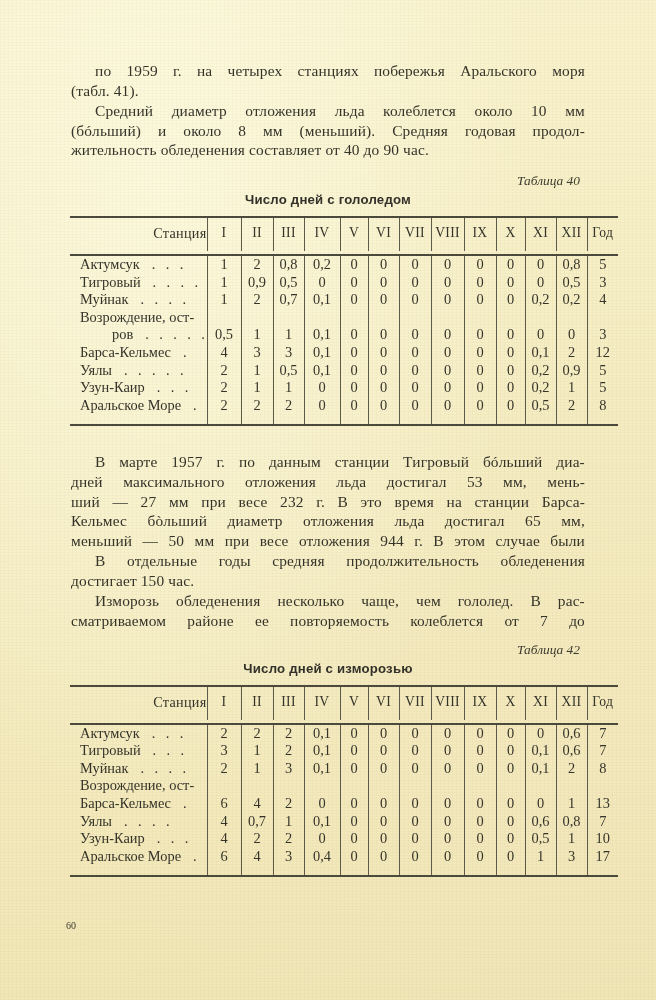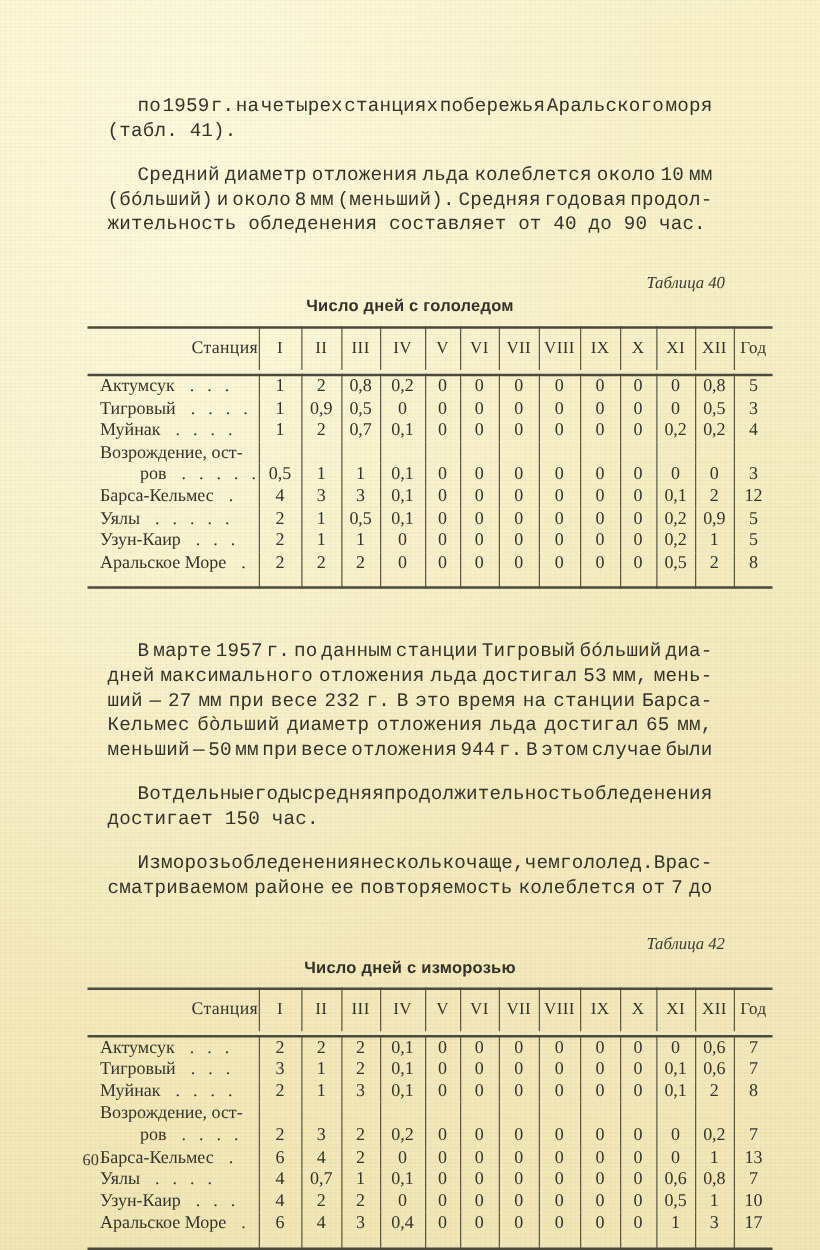--- a/index.html
+++ b/index.html
@@ -31,21 +31,21 @@
       repeating-linear-gradient(90deg, rgba(120,110,70,0.03) 0px, rgba(120,110,70,0.03) 1px, rgba(0,0,0,0) 1px, rgba(0,0,0,0) 4px);
     mix-blend-mode: multiply;
     opacity: 0.85;
   }
   .content {
     position: absolute;
     left: 70px;
     top: 60px;
     width: 516px;
   }
-  .blocklines { margin: 16px; font-family: Liberation Mono, monospace; }
+  .blocklines { margin: 1px; }
   .blocklines .ln {
     font-size: 15.4px;
     line-height: 19.6px;
     white-space: nowrap;
     color: #35342a;
     letter-spacing: 0.15px;
   }
   .blocklines .ln.just {
     display: flex;
     justify-content: space-between;
@@ -132,21 +132,21 @@
   .nm .lbl { }
   .nm .dots {
     letter-spacing: 3.4px;
     padding-left: 5px;
   }
   .nm.cont { padding-left: 32px; }
   .pageno {
     position: absolute;
     left: 66px;
     top: 920px;
-    font-size: 13px;
+    font-size: 10px;
     color: #3b3a2e;
   }
 </style>
 </head>
 <body>
 
 <div class="page">
   <div class="content">
 
     <div class="blocklines">
@@ -606,36 +606,20 @@
             <td class="v"></td>
             <td class="v"></td>
             <td class="v"></td>
             <td class="v"></td>
             <td class="v"></td>
             <td class="v"></td>
             <td class="v"></td>
             <td class="v last"></td>
           </tr>
           <tr>
-            <td class="name"><span class="nm cont"><span class="lbl">ров</span><span class="dots"> . . . .</span></span></td>
-            <td class="v">2</td>
-            <td class="v">3</td>
-            <td class="v">2</td>
-            <td class="v">0,2</td>
-            <td class="v">0</td>
-            <td class="v">0</td>
-            <td class="v">0</td>
-            <td class="v">0</td>
-            <td class="v">0</td>
-            <td class="v">0</td>
-            <td class="v">0</td>
-            <td class="v">0,2</td>
-            <td class="v last">7</td>
-          </tr>
-          <tr>
             <td class="name"><span class="nm"><span class="lbl">Барса-Кельмес</span><span class="dots"> .</span></span></td>
             <td class="v">6</td>
             <td class="v">4</td>
             <td class="v">2</td>
             <td class="v">0</td>
             <td class="v">0</td>
             <td class="v">0</td>
             <td class="v">0</td>
             <td class="v">0</td>
             <td class="v">0</td>

